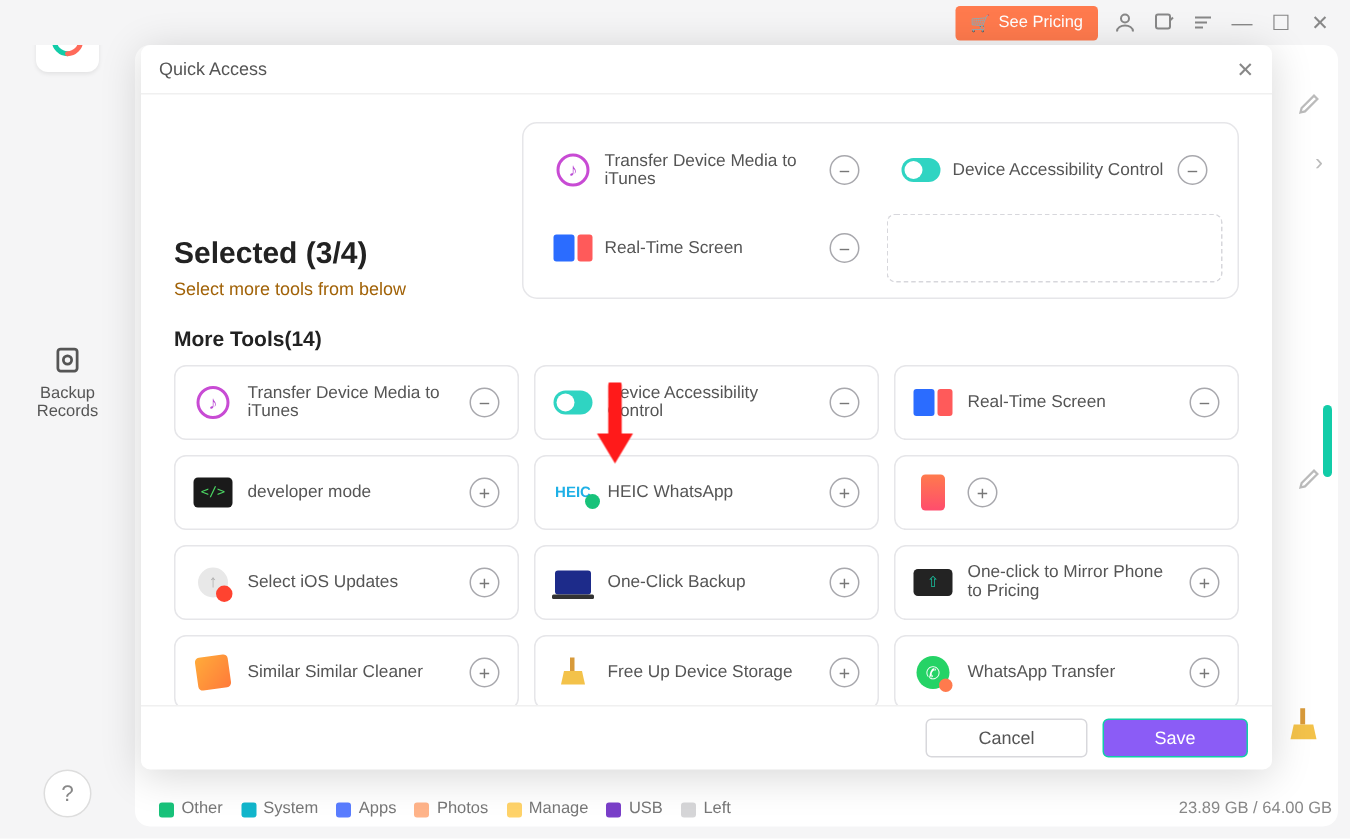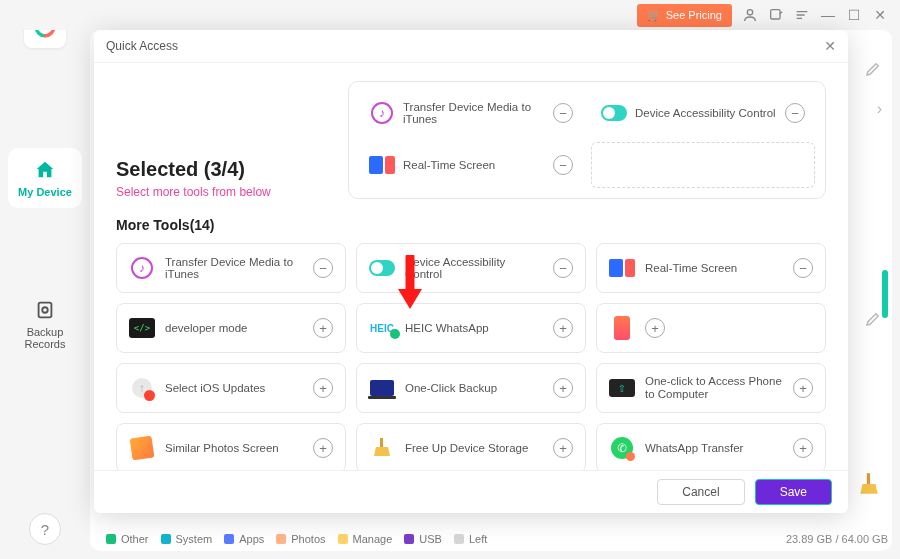--- a/index.html
+++ b/index.html
@@ -78,21 +78,21 @@
   
   .bg-scroll { position:absolute; right:4px; top:240px; width:6px; height:48px; background:#12cca8; border-radius:4px;}
   .bg-edit { position:absolute; right:10px; color:#bbb; }
   .bg-broom { position:absolute; right:10px; bottom:50px; }
   
   .legend {
     position:absolute; left:106px; bottom:14px; right:12px;
     display:flex; align-items:center; gap:12px;
     font-size:11px; color:#777;
   }
-  .legend .item { display:flex; align-items:center; gap:5px; }
+  .legend .item { display:flex; align-items:flex-end; gap:5px; }
   .legend .sw { width:10px; height:10px; border-radius:2px; display:inline-block;}
   .legend .cap { margin-left:auto; color:#888; }
   
   .modal {
     position:absolute;
     left:94px; right:52px; top:30px; bottom:46px;
     background:#fff;
     border-radius:6px;
     box-shadow: 0 4px 28px rgba(0,0,0,.16);
     display:flex; flex-direction:column;
@@ -104,21 +104,21 @@
     border-bottom:1px solid #f0f0f0;
     font-size:12px; color:#555;
   }
   .close { cursor:pointer; color:#888; font-size:14px; }
   .modal-body {
     flex:1; overflow:auto;
     padding: 18px 22px 6px 22px;
   }
   .toprow { display:flex; gap:22px; align-items:flex-end; }
   .left-head .h1 { font-size:20px; font-weight:700; color:#222; }
-  .left-head .sub { font-size:12px; color:#ec4899; margin-top:4px;}
+  .left-head .sub { font-size:12px; color:#a16207; margin-top:4px;}
   .sel-box {
     flex:1;
     border:1px solid #e6e6e9;
     border-radius:10px;
     padding:10px;
     display:grid;
     grid-template-columns: 1fr 1fr;
     gap:8px;
   }
   .sel-cell {
@@ -179,23 +179,23 @@
   .ic-photos{width:22px;height:22px;background:linear-gradient(135deg,#ffab3a,#ff7a3a);border-radius:3px;transform:rotate(-8deg);}
   .ic-broom svg{width:24px;height:24px;}
   .ic-wa{width:22px;height:22px;border-radius:50%;background:#25d366;display:flex;align-items:center;justify-content:center;color:#fff;position:relative;}
   .ic-wa::after{content:"";position:absolute;right:-2px;bottom:-2px;width:9px;height:9px;border-radius:50%;background:#ff7a4d;}
   
   .modal-foot {
     border-top:1px solid #f0f0f0;
     padding:8px 16px;
     display:flex; justify-content:flex-end; gap:10px;
   }
-  .btn { padding:5px 24px; font-size:12px; border-radius:4px; cursor:pointer;}
+  .btn { padding:5px 34px; font-size:12px; border-radius:4px; cursor:pointer;}
   .btn-cancel { background:#fff; border:1px solid #d8d8dc; color:#555;}
-  .btn-save { background:#6d28d9; border:1px solid #12cca8; color:#fff;}
+  .btn-save { background:#8b5cf6; border:1px solid #12cca8; color:#fff;}
   
   .arrow { position:absolute; left:395px; top:255px; z-index:20; pointer-events:none;}
 </style>
 </head>
 <body>
 
 <div class="app">
 
   <div class="topbar" style="position:absolute;left:0;right:0;top:0;">
     <button class="pricing-btn">
@@ -223,28 +223,20 @@
     <span class="win-btn">☐</span>
     <span class="win-btn">✕</span>
   </div>
 
   <div class="sidebar">
     <div class="logo">
       <svg viewBox="0 0 40 40">
           <path d="M20 4 A16 16 0 0 0 20 36" fill="none" stroke="#12cca8" stroke-width="6" stroke-linecap="round"></path>
           <path d="M20 4 A16 16 0 0 1 20 36" fill="none" stroke="#ff6a5a" stroke-width="6" stroke-linecap="round"></path>
         </svg>
-    </div>
-    <div class="nav-item active">
-      <span class="nav-icon">
-        <svg viewBox="0 0 24 24" width="22" height="22" fill="currentColor">
-            <path d="M12 3l9 8h-2v9h-5v-6H10v6H5v-9H3z"></path>
-          </svg>
-      </span>
-      <span class="nav-label">My Device</span>
     </div>
     <div style="height:30px"></div>
     <div style="height:20px"></div>
     <div class="nav-item">
       <span class="nav-icon">
         <svg viewBox="0 0 24 24" width="22" height="22" fill="none" stroke="currentColor" stroke-width="2">
             <rect x="5" y="4" width="14" height="16" rx="2"></rect>
             <circle cx="12" cy="12" r="3"></circle>
           </svg>
       </span>
@@ -407,29 +399,29 @@
         <span class="icon-sq">
             <span class="ic-laptop"></span>
           </span>
         <span class="name">One-Click Backup</span>
         <span class="circ-btn">+</span>
       </div>
       <div class="tool">
         <span class="icon-sq">
             <span class="ic-cast">⇧</span>
           </span>
-        <span class="name" style="line-height:1.15">One-click to Access Phone to Computer</span>
+        <span class="name" style="line-height:1.15">One-click to Mirror Phone to Pricing</span>
         <span class="circ-btn">+</span>
       </div>
 
       <div class="tool">
         <span class="icon-sq">
             <span class="ic-photos"></span>
           </span>
-        <span class="name">Similar Photos Screen</span>
+        <span class="name">Similar Similar Cleaner</span>
         <span class="circ-btn">+</span>
       </div>
       <div class="tool">
         <span class="icon-sq ic-broom">
           <svg viewBox="0 0 24 24">
               <rect x="10" y="2" width="3" height="9" fill="#d89a3a"></rect>
               <path d="M6 11h12l2 9H4z" fill="#f3c24a"></path>
             </svg>
         </span>
         <span class="name">Free Up Device Storage</span>

